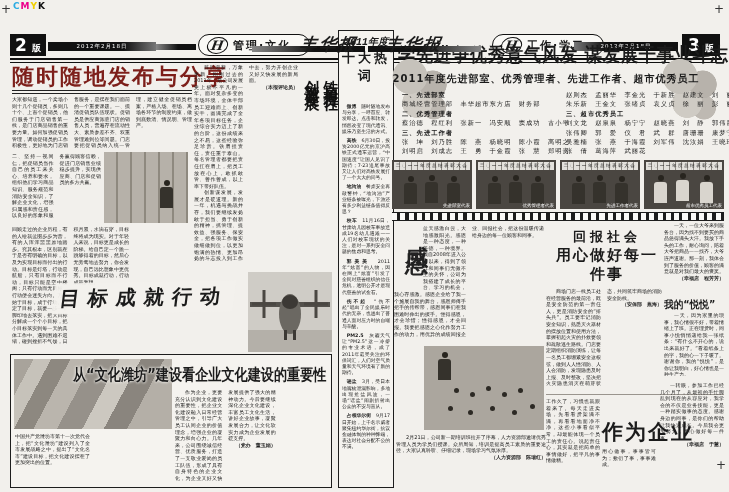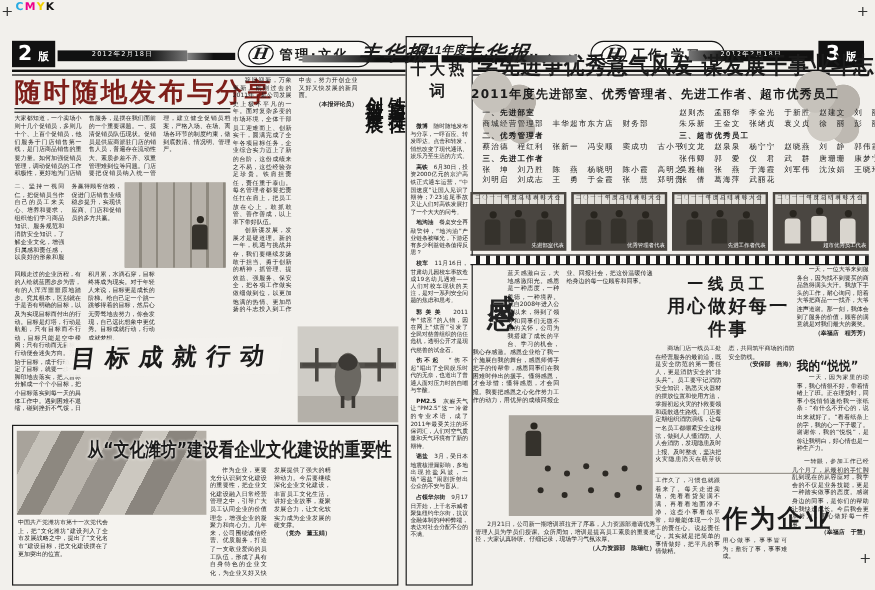--- a/index.html
+++ b/index.html
@@ -258,21 +258,21 @@
     <div class="dot" style="left:66px;top:60px;"></div>
   <div class="dot" style="left:88px;top:64px;"></div>
     <div class="dot" style="left:106px;top:58px;"></div>
 </div>
 <div class="abs bt" style="left:396px;top:434px;width:150px;height:52px;">
   <p>2月21日，公司新一期培训班拉开了序幕，人力资源部邀请优秀管理人员为学员们授课。众所周知，培训是提高员工素质的重要途径，大家认真聆听、仔细记录，现场学习气氛浓厚。</p>
   <span class="sign">（人力资源部　陈瑞红）</span>
 </div>
 
 <div class="abs" style="left:548px;top:228px;width:118px;">
-  <div class="firet1">一线员工</div>
+  <div class="firet1">回报社会</div>
   <div class="firet2">用心做好每一件事</div>
 </div>
 <div class="abs bt cols2" style="left:546px;top:288px;width:116px;height:102px;">
   <p>商场门店一线员工处在经营服务的最前沿，既是安全防范的第一责任人，更是消防安全的“排头兵”。员工要牢记消防安全知识，熟悉灭火器材的摆放位置和使用方法，掌握初起火灾的扑救要领和疏散逃生路线。门店要定期组织消防演练，让每一名员工都绷紧安全这根弦，做到人人懂消防、人人会消防，发现隐患及时上报、及时整改，坚决把火灾隐患消灭在萌芽状态，共同筑牢商场的消防安全防线。</p>
   <span class="sign">（安保部　燕海）</span>
 </div>
 
 <div class="abs bt" style="left:664px;top:222px;width:60px;height:72px;">
   <p>一天，一位大爷来到服务台，因为找不到要买的商品急得满头大汗。我放下手头的工作，耐心询问，陪着大爷把商品一一找齐，大爷连声道谢。那一刻，我体会到了服务的价值，顾客的满意就是对我们最大的褒奖。</p>
   <span class="sign">（幸福店　程芳芳）</span>

